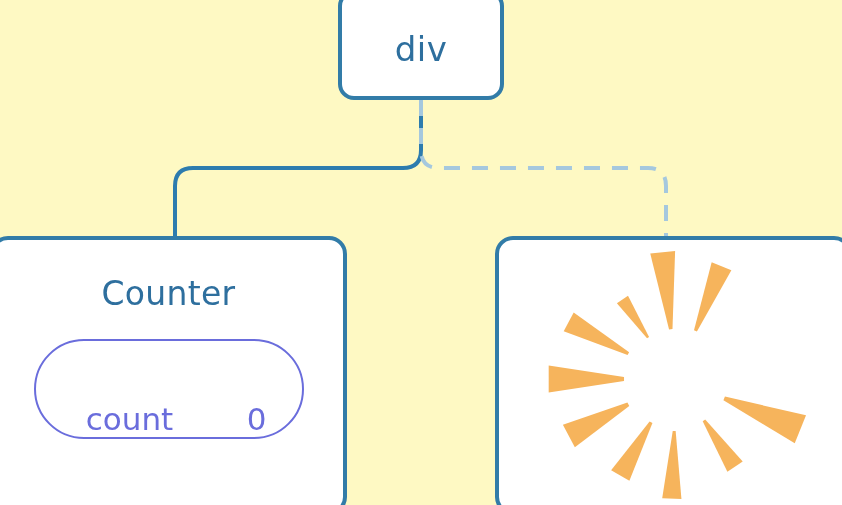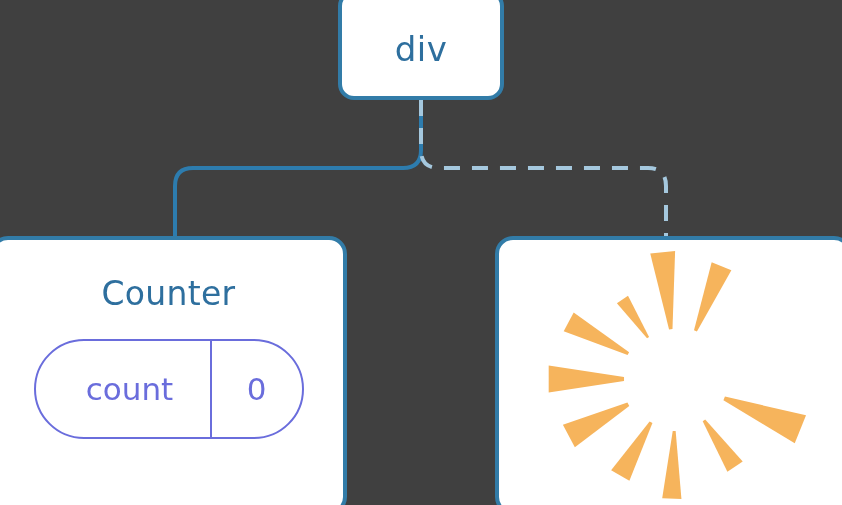--- a/index.html
+++ b/index.html
@@ -118,37 +118,37 @@
   }
   #sparkle-svg {
     width: 340px;
     height: 270px;
     display: block;
   }
 </style>
 </head>
 <body>
 
-<div id="stage" style="background: #404040;">
+<div id="stage" style="background: #fef9c3;">
 
   <svg id="connectors" viewBox="0 0 842 505" xmlns="http://www.w3.org/2000/svg">
 
     <path d="M 421 100 L 421 150 Q 421 168 403 168 L 193 168 Q 175 168 175 186 L 175 240" fill="none" stroke="#2d7cae" stroke-width="4" stroke-linecap="round"></path>
 
     <path d="M 421 100 L 421 150 Q 421 168 439 168 L 648 168 Q 666 168 666 186 L 666 240" fill="none" stroke="#a5c8de" stroke-width="4" stroke-linecap="butt" stroke-dasharray="16 12"></path>
   </svg>
 
   <div class="node" id="node-div" style="border-color: rgb(50, 124, 168); background: rgb(255, 255, 255);">
     <span class="node-title" style="color: rgb(46, 111, 158);">div</span>
   </div>
 
   <div class="node" id="node-counter" style="border-color: rgb(50, 124, 168); background: rgb(255, 255, 255);">
     <span class="node-title" style="color: rgb(46, 111, 158);">Counter</span>
 
-    <div class="state-pill" style="border-color: rgb(106, 109, 220);">
+    <div class="state-pill" style="border-color: rgb(106, 109, 220); align-items: flex-end;">
       <span class="pill-key" style="color: rgb(106, 109, 220);">count</span>
       <span class="pill-divider" style="background: rgb(106, 109, 220);"></span>
       <span class="pill-val" style="color: rgb(106, 109, 220);">0</span>
     </div>
   </div>
 
   <div class="node" id="node-sparkle" style="border-color: rgb(50, 124, 168); background: rgb(255, 255, 255);">
     <svg id="sparkle-svg" viewBox="0 0 340 270" xmlns="http://www.w3.org/2000/svg">
       <g id="sparkle-rays">
           <polygon points="190.00,89.21 192.94,90.40 227.39,29.30 207.67,21.33" fill="#f6b45c"></polygon>

